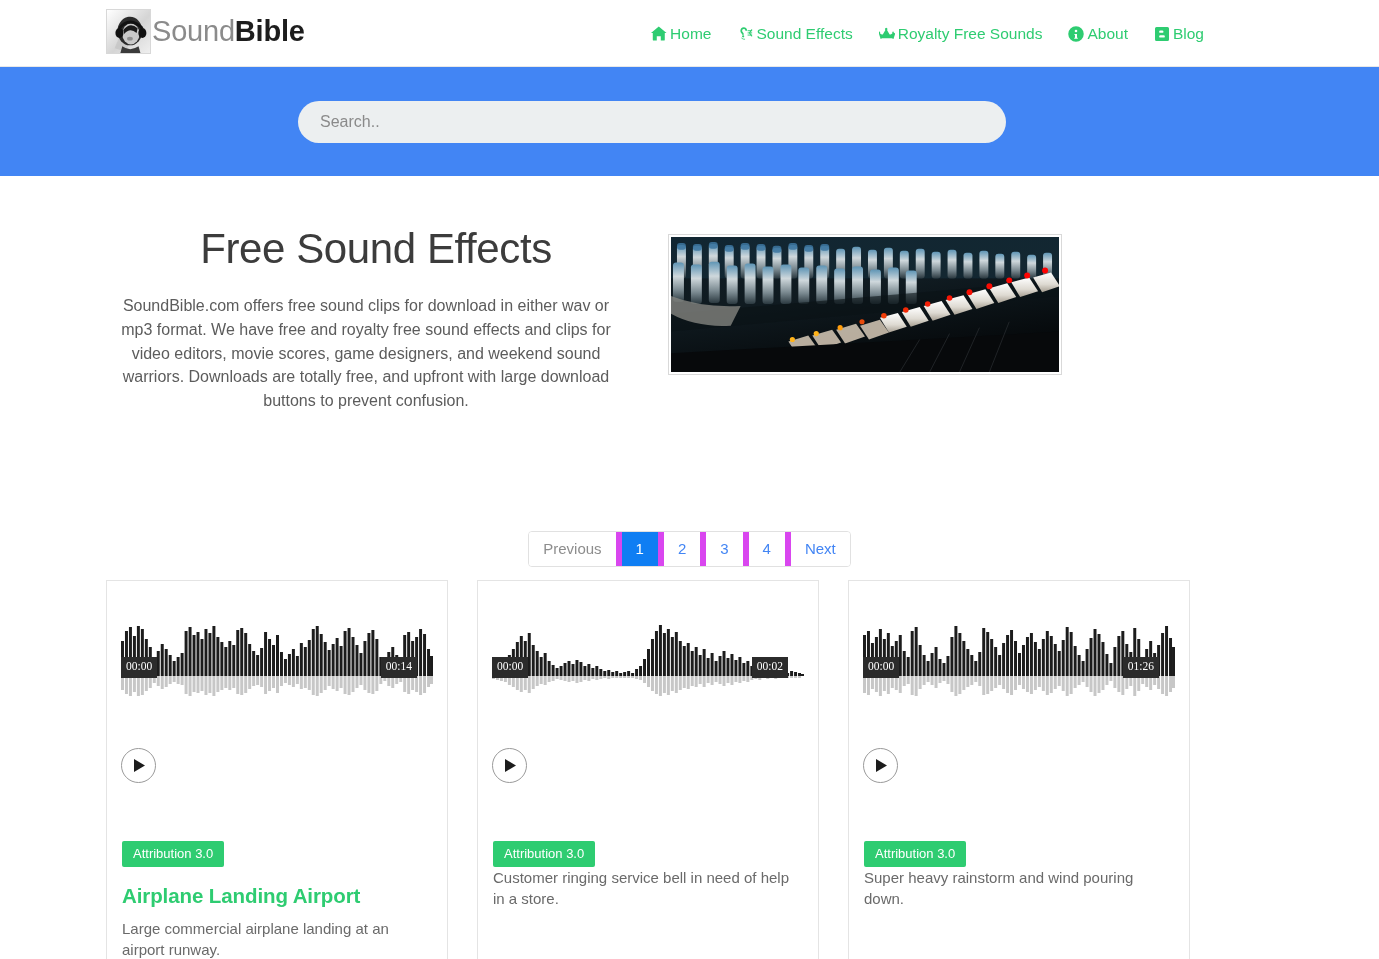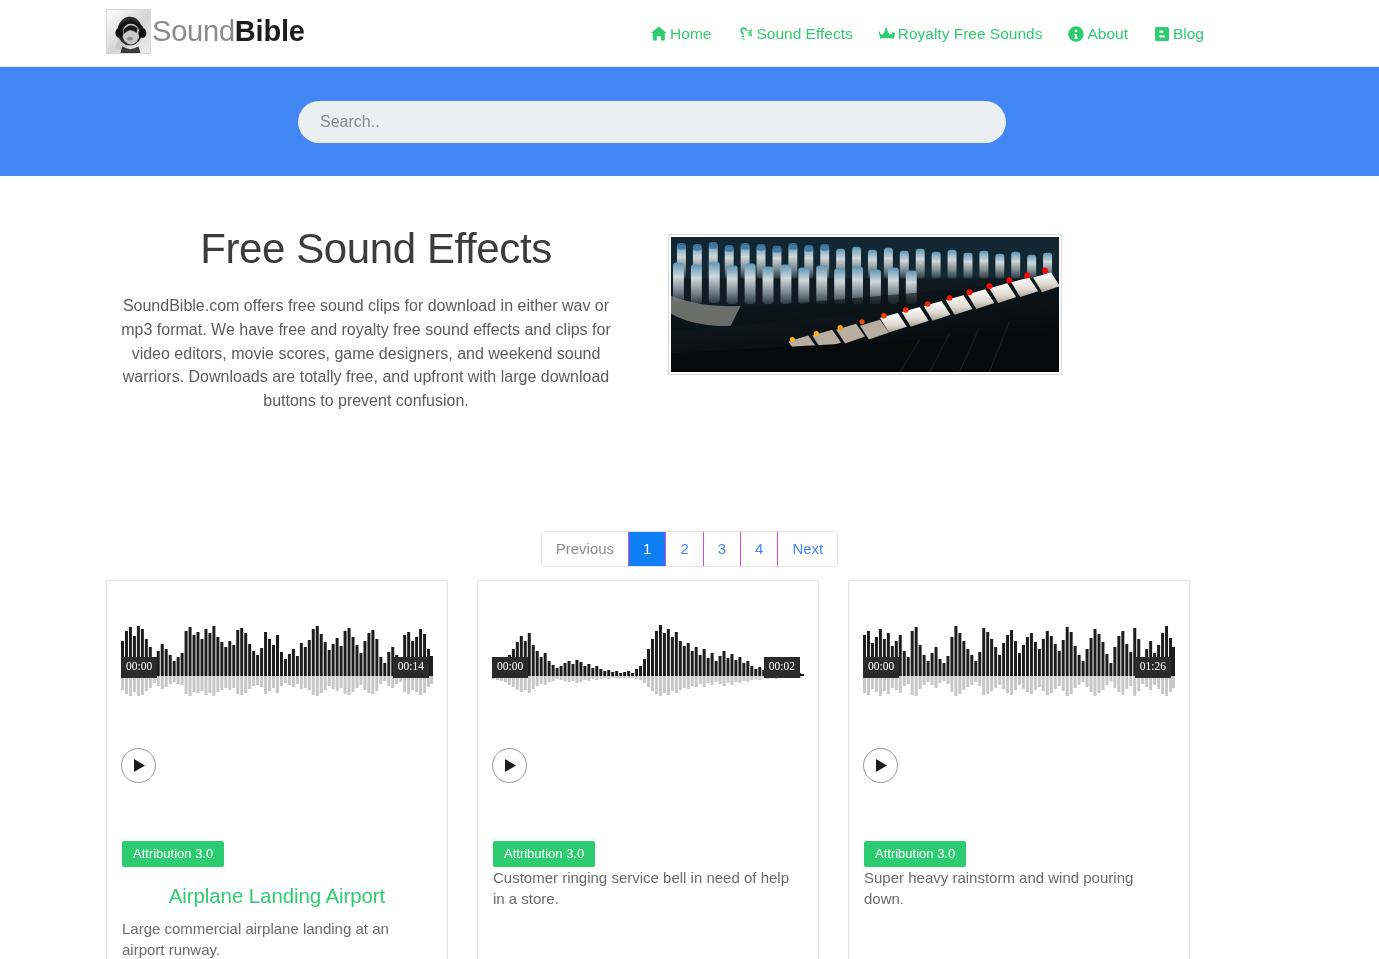--- a/index.html
+++ b/index.html
@@ -162,21 +162,21 @@
   }
   .pager .pg {
     display: flex;
     align-items: center;
     justify-content: center;
     min-width: 34px;
     height: 34px;
     padding: 0 14px;
     font-size: 15px;
     color: #4285f4;
-    border-right: 1px solid #d946ef;
+    border-right: 6px solid #d946ef;
     background: #fff;
     text-decoration: none;
     cursor: pointer;
     user-select: none;
   }
   .pager .pg:last-child { border-right: none; }
   .pager .pg.disabled { color: #8d8d8d; cursor: default; }
   .pager .pg.active { background: #0f7ef3; color: #fff; }
 
   
@@ -207,21 +207,21 @@
     position: absolute;
     bottom: 28px;
     background: #2b2b2b;
     color: #ffffff;
     font-size: 11.5px;
     line-height: 1;
     padding: 4px 5px 5px 5px;
     font-family: Liberation Serif, serif;
   }
   .tstamp.left { left: 0; }
-  .tstamp.right { right: 4px; }
+  .tstamp.right { right: 16px; }
 
   .play-btn {
     margin: 12px 0 0 14px;
     width: 35px;
     height: 35px;
     border: 1px solid #9a9a9a;
     border-radius: 50%;
     display: flex;
     align-items: center;
     justify-content: center;
@@ -237,25 +237,24 @@
     color: #fff;
     font-size: 13px;
     padding: 6px 11px 7px 11px;
     border-radius: 2px;
     line-height: 1;
   }
   .card-title {
     display: block;
     margin: 17px 0 10px 0;
     font-size: 20.5px;
-    font-weight: 400;
+    font-weight: 700;
     color: #2ecc71;
     text-decoration: none;
     letter-spacing: -0.1px;
-    text-align: center;
   }
   .card-desc {
     margin: 0;
     font-size: 15px;
     line-height: 1.45;
     color: #6a6a6a;
   }
 </style>
 </head>
 <body>

